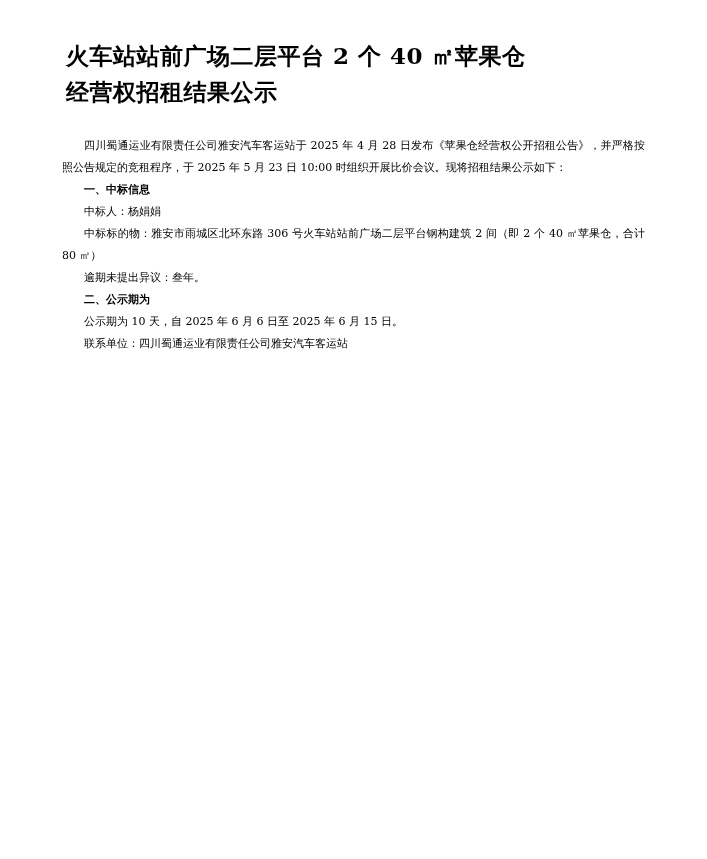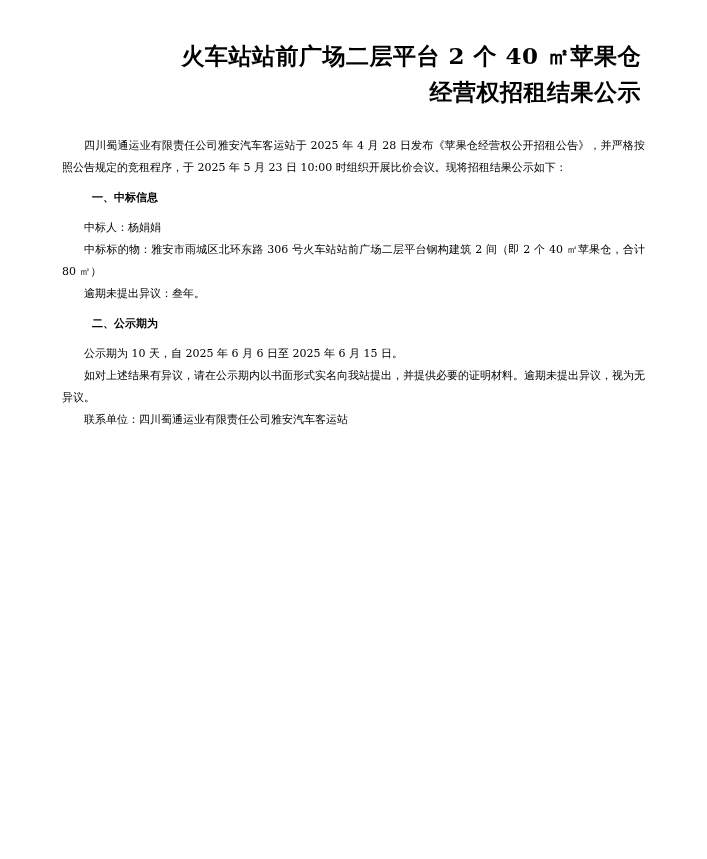--- a/index.html
+++ b/index.html
@@ -15,21 +15,21 @@
     overflow: hidden;
   }
   .page {
     width: 707px;
     height: 859px;
     position: relative;
     box-sizing: border-box;
     padding: 30px 62px 0 62px;
   }
   .doc-title {
-    text-align: right;
+    text-align: left;
     font-weight: bold;
     font-size: 23px;
     line-height: 1.55;
     letter-spacing: 0.5px;
     margin: 8px 0 0 0;
     padding: 0 4px;
   }
   .doc-title .line {
     display: block;
   }
@@ -40,21 +40,21 @@
     text-align: justify;
     text-justify: inter-ideograph;
   }
   p {
     margin: 0;
     text-indent: 2em;
   }
   .section-heading {
     font-weight: bold;
     text-indent: 2em;
-    margin: 8px;
+    margin: 0;
   }
   .para {
     text-indent: 2em;
   }
 </style>
 </head>
 <body>
 
 <div class="page">
 
@@ -68,18 +68,17 @@
     <p class="para">四川蜀通运业有限责任公司雅安汽车客运站于 2025 年 4 月 28 日发布《苹果仓经营权公开招租公告》，并严格按照公告规定的竞租程序，于 2025 年 5 月 23 日 10:00 时组织开展比价会议。现将招租结果公示如下：</p>
 
     <p class="section-heading">一、中标信息</p>
     <p class="para">中标人：杨娟娟</p>
     <p class="para">中标标的物：雅安市雨城区北环东路 306 号火车站站前广场二层平台钢构建筑 2 间（即 2 个 40 ㎡苹果仓，合计 80 ㎡）</p>
     <p class="para">逾期未提出异议：叁年。</p>
 
     <p class="section-heading">二、公示期为</p>
     <p class="para">公示期为 10 天，自 2025 年 6 月 6 日至 2025 年 6 月 15 日。</p>
 
-    <p class="para">如对上述结果有异议，请在公示期内以书面形式实名向我站提出，并提供必要的证明材料。逾期未提出异议，视为无异议。</p>
 
     <p class="para">联系单位：四川蜀通运业有限责任公司雅安汽车客运站</p>
 
   </div>
 </div>
 
 </body></html>

